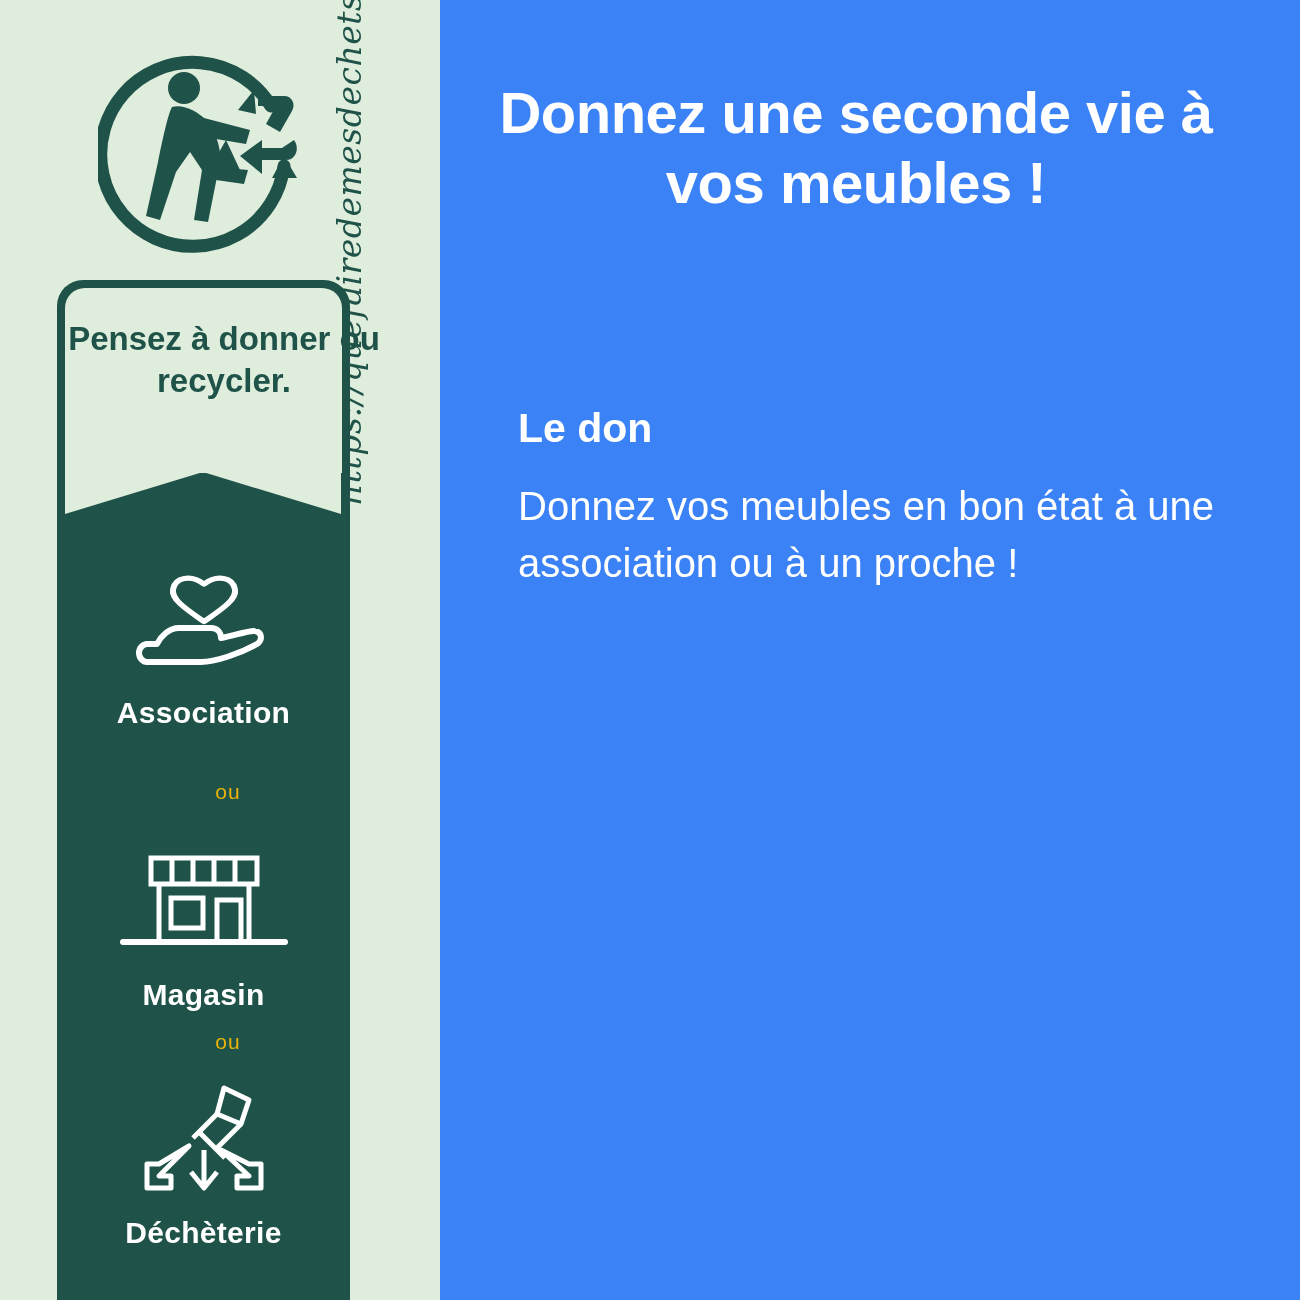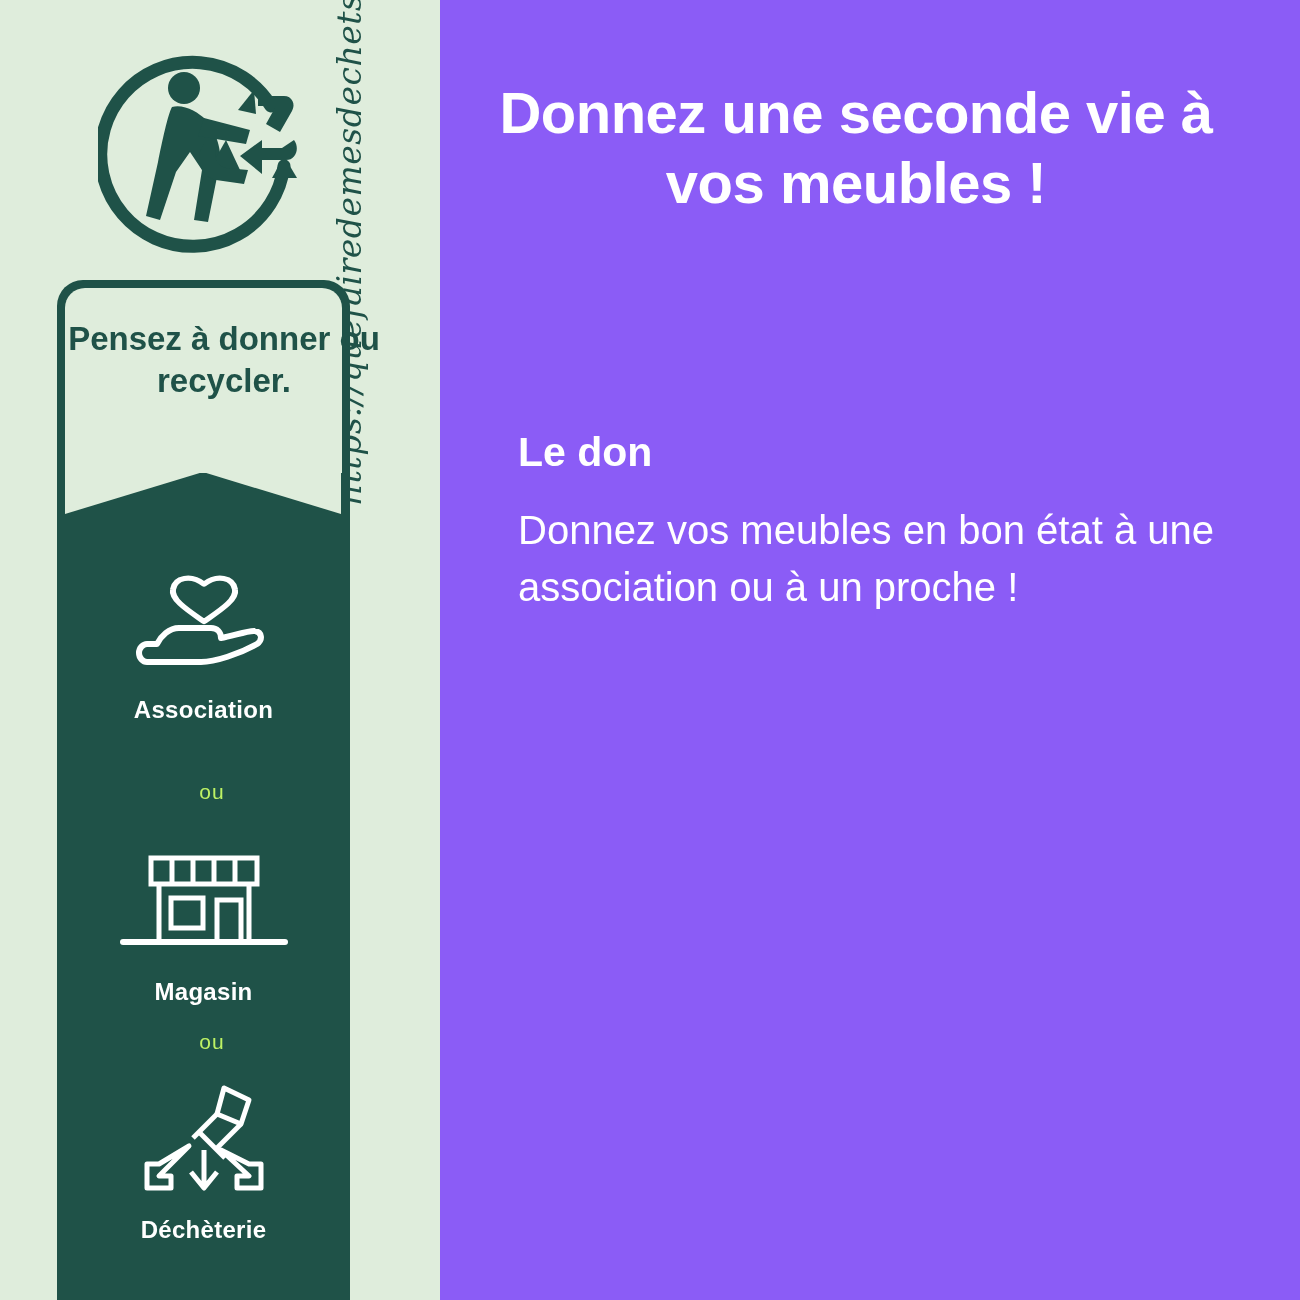--- a/index.html
+++ b/index.html
@@ -101,40 +101,41 @@
     left: 0;
     width: 293px;
     text-align: center;
     color: #ffffff;
   }
   .step-icon {
     display: block;
     margin: 0 auto;
   }
   .step-label {
-    font-size: 24px;
+    font-size: 30px;
     font-weight: bold;
     margin-top: 12px;
     letter-spacing: 0.3px;
   }
   .ou {
     position: absolute;
     left: 0;
     width: 310px;
     text-align: center;
-    color: #bef264;
+    color: #eab308;
     font-size: 21px;
     letter-spacing: 1px;
+    padding-left: 16px;
   }
   
   .right-panel {
     position: relative;
     flex: 1 1 auto;
     height: 1300px;
-    background: #8b5cf6;
+    background: #3b82f6;
     color: #ffffff;
   }
   .headline {
     position: absolute;
     left: 10px;
     right: 38px;
     top: 78px;
     text-align: center;
     font-size: 58px;
     font-weight: bold;
@@ -149,21 +150,21 @@
   .section-title {
     font-size: 41px;
     font-weight: bold;
     margin-bottom: 26px;
   }
   .section-body {
     font-size: 40px;
     line-height: 57px;
     font-family: "Liberation Sans", sans-serif;
   }
-  .sec1 { top: 405px; margin-top: 24px; }
+  .sec1 { top: 405px; }
   .sec2 { top: 820px; }
 </style>
 </head>
 <body>
 
 <div class="poster">
 
   <div class="left-panel">
 
     <div class="logo-wrap">

